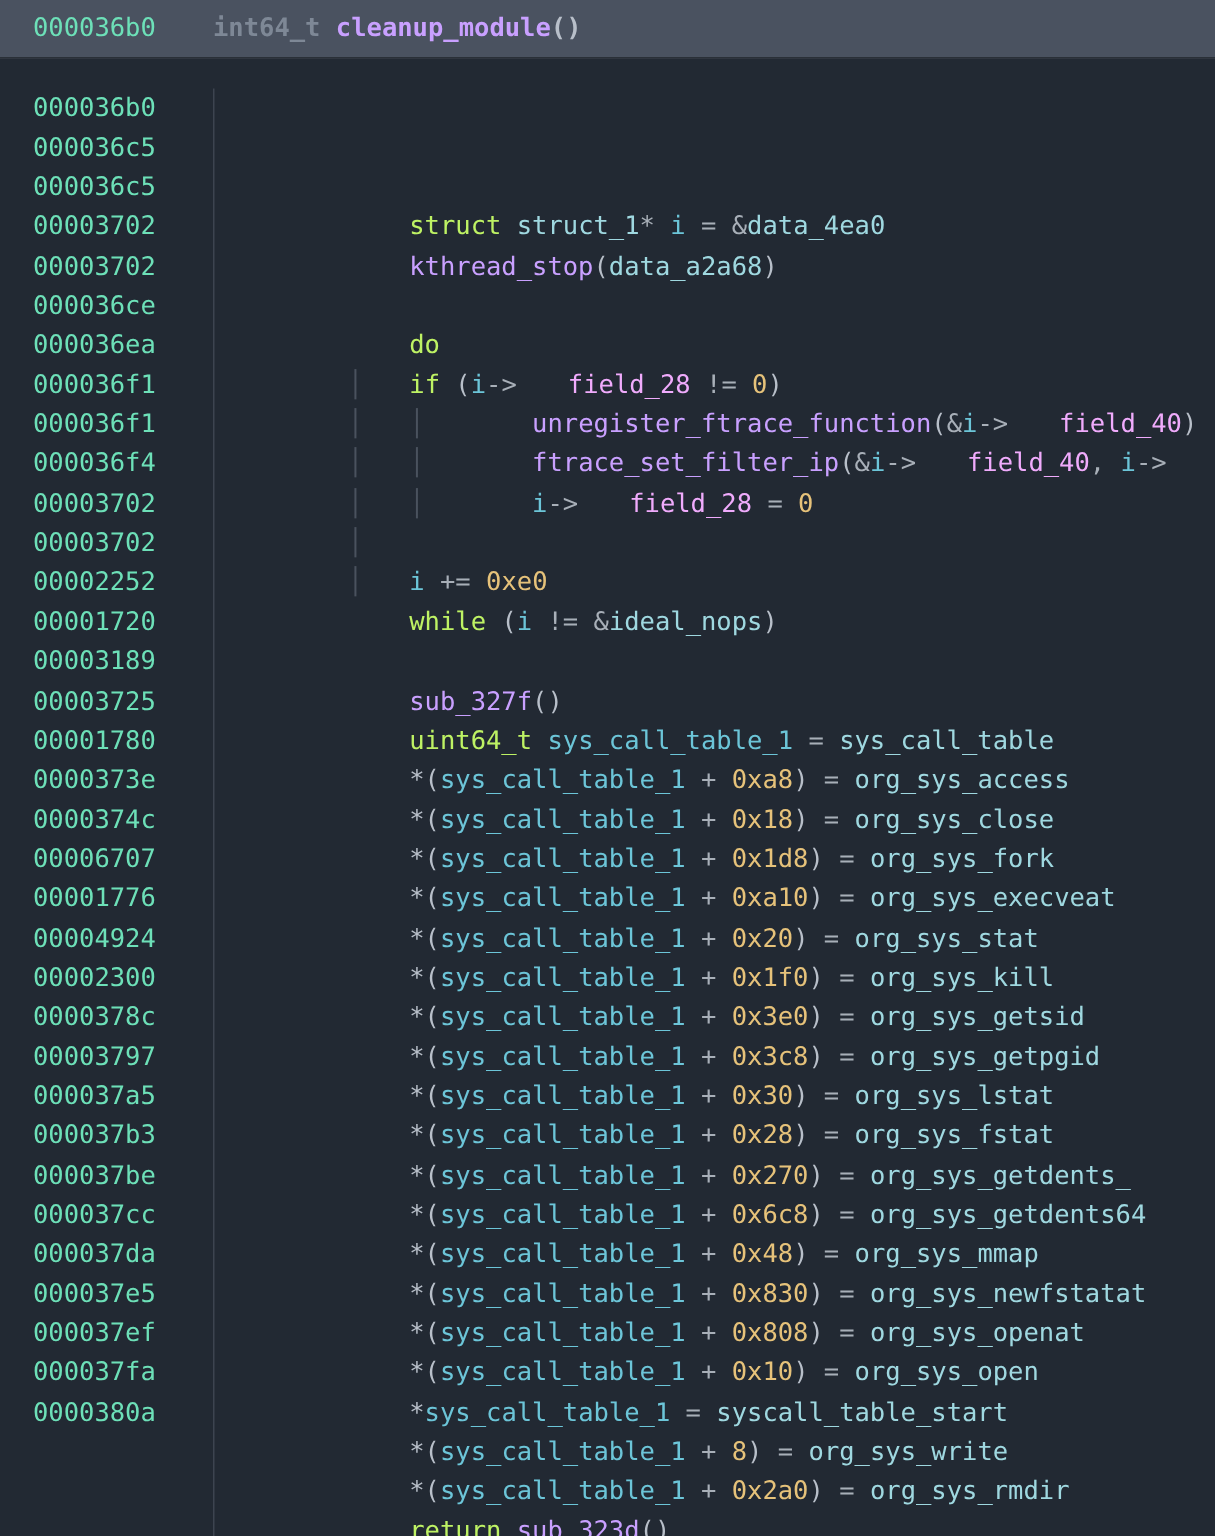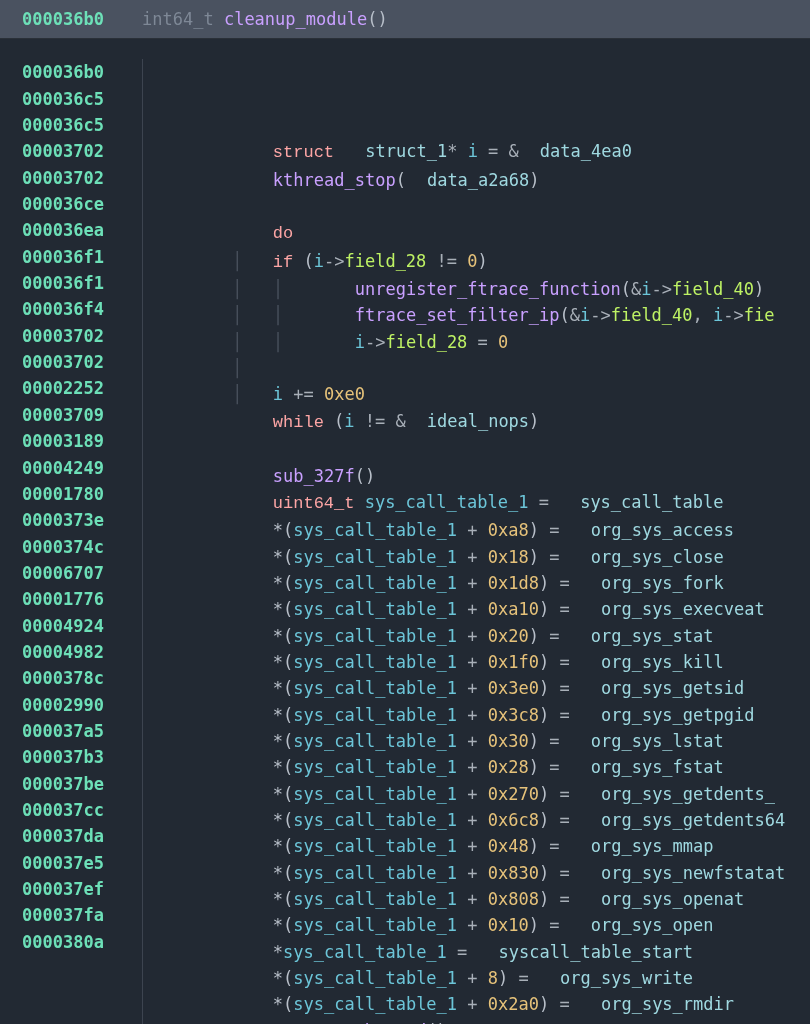--- a/index.html
+++ b/index.html
@@ -19,20 +19,21 @@
     display: flex;
     align-items: center;
     border-bottom: 1px solid #2a3038;
   }
   .header .addr-col {
     width: 142px;
     padding-left: 22px;
   }
   .header .sig-col {
     padding-left: 0;
+    font-weight: bold;
   }
   .code-area {
     display: flex;
     padding-top: 20px;
   }
   .addr-gutter {
     width: 142px;
     padding-left: 22px;
     flex-shrink: 0;
     position: relative;
@@ -52,31 +53,31 @@
     bottom: 0;
     border-left: 1px solid #3d4450;
   }
   .code-line {
     padding-left: 8px;
     white-space: pre;
   }
   .brace-guide {
     color: #4a525e;
   }
-  .tk-addr { color: #6de0b8; font-weight: bold; }
+  .tk-addr { color: #6de0b8; }
   .tk-type { color: #7e8896; }
   .tk-func { color: #c9a0ff; }
-  .tk-kw   { color: #fca5a5; font-family: Liberation Mono, monospace; }
-  .tk-id   { color: #9fd8e0; margin-left: 21px; }
+  .tk-kw   { color: #bef264; }
+  .tk-id   { color: #9fd8e0; }
   .tk-var  { color: #6cc5d8; }
   .tk-op   { color: #a8afb8; }
   .tk-num  { color: #e6c27a; }
   .tk-paren{ color: #b8bfc9; }
   .tk-deref{ color: #b8bfc9; }
-  .tk-field{ color: #bef264; }
+  .tk-field{ color: #f0abfc; margin-left: 34px; }
 </style>
 </head>
 <body>
 
 <div class="header">
   <div class="addr-col">
     <span class="tk-addr">000036b0</span>
   </div>
   <div class="sig-col">
     <span class="tk-type">int64_t</span><span> </span><span class="tk-func">cleanup_module</span><span class="tk-paren">()</span>
@@ -91,32 +92,32 @@
       <div class="gutter-line"><span class="tk-addr">00003702</span></div>
       <div class="gutter-line"><span class="tk-addr">00003702</span></div>
       <div class="gutter-line"><span class="tk-addr">000036ce</span></div>
       <div class="gutter-line"><span class="tk-addr">000036ea</span></div>
       <div class="gutter-line"><span class="tk-addr">000036f1</span></div>
       <div class="gutter-line"><span class="tk-addr">000036f1</span></div>
       <div class="gutter-line"><span class="tk-addr">000036f4</span></div>
       <div class="gutter-line"><span class="tk-addr">00003702</span></div>
       <div class="gutter-line"><span class="tk-addr">00003702</span></div>
       <div class="gutter-line"><span class="tk-addr">00002252</span></div>
-      <div class="gutter-line"><span class="tk-addr">00003709</span></div>
+      <div class="gutter-line"><span class="tk-addr">00001720</span></div>
       <div class="gutter-line"><span class="tk-addr">00003189</span></div>
-      <div class="gutter-line"><span class="tk-addr">00004249</span></div>
+      <div class="gutter-line"><span class="tk-addr">00003725</span></div>
       <div class="gutter-line"><span class="tk-addr">00001780</span></div>
       <div class="gutter-line"><span class="tk-addr">0000373e</span></div>
       <div class="gutter-line"><span class="tk-addr">0000374c</span></div>
       <div class="gutter-line"><span class="tk-addr">00006707</span></div>
       <div class="gutter-line"><span class="tk-addr">00001776</span></div>
       <div class="gutter-line"><span class="tk-addr">00004924</span></div>
-      <div class="gutter-line"><span class="tk-addr">00004982</span></div>
+      <div class="gutter-line"><span class="tk-addr">00002300</span></div>
       <div class="gutter-line"><span class="tk-addr">0000378c</span></div>
-      <div class="gutter-line"><span class="tk-addr">00002990</span></div>
+      <div class="gutter-line"><span class="tk-addr">00003797</span></div>
       <div class="gutter-line"><span class="tk-addr">000037a5</span></div>
       <div class="gutter-line"><span class="tk-addr">000037b3</span></div>
       <div class="gutter-line"><span class="tk-addr">000037be</span></div>
       <div class="gutter-line"><span class="tk-addr">000037cc</span></div>
       <div class="gutter-line"><span class="tk-addr">000037da</span></div>
       <div class="gutter-line"><span class="tk-addr">000037e5</span></div>
       <div class="gutter-line"><span class="tk-addr">000037ef</span></div>
       <div class="gutter-line"><span class="tk-addr">000037fa</span></div>
       <div class="gutter-line"><span class="tk-addr">0000380a</span></div>
     </div>

